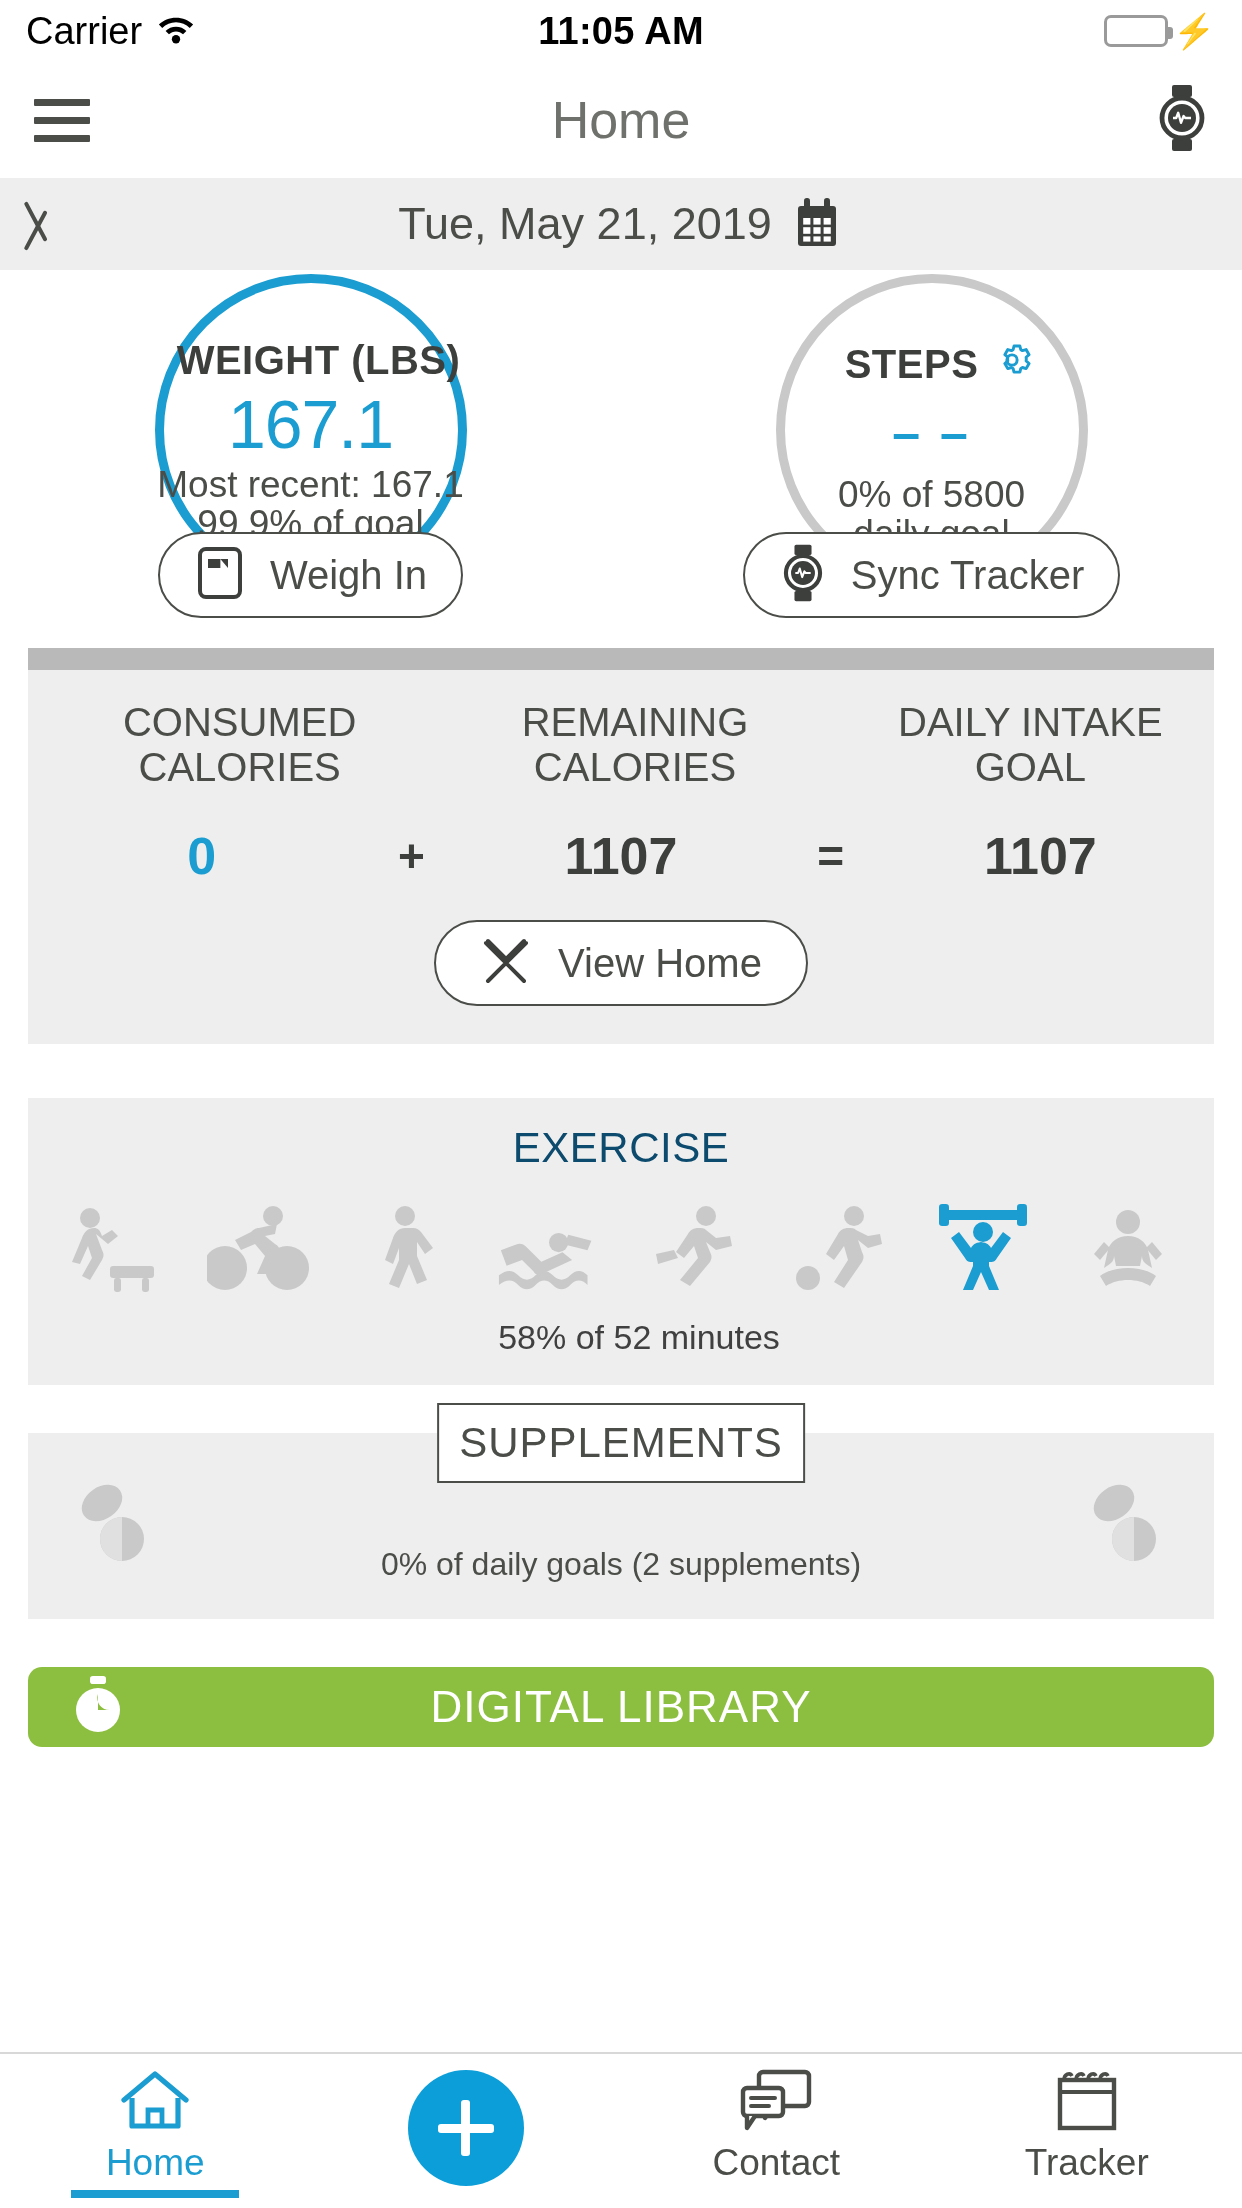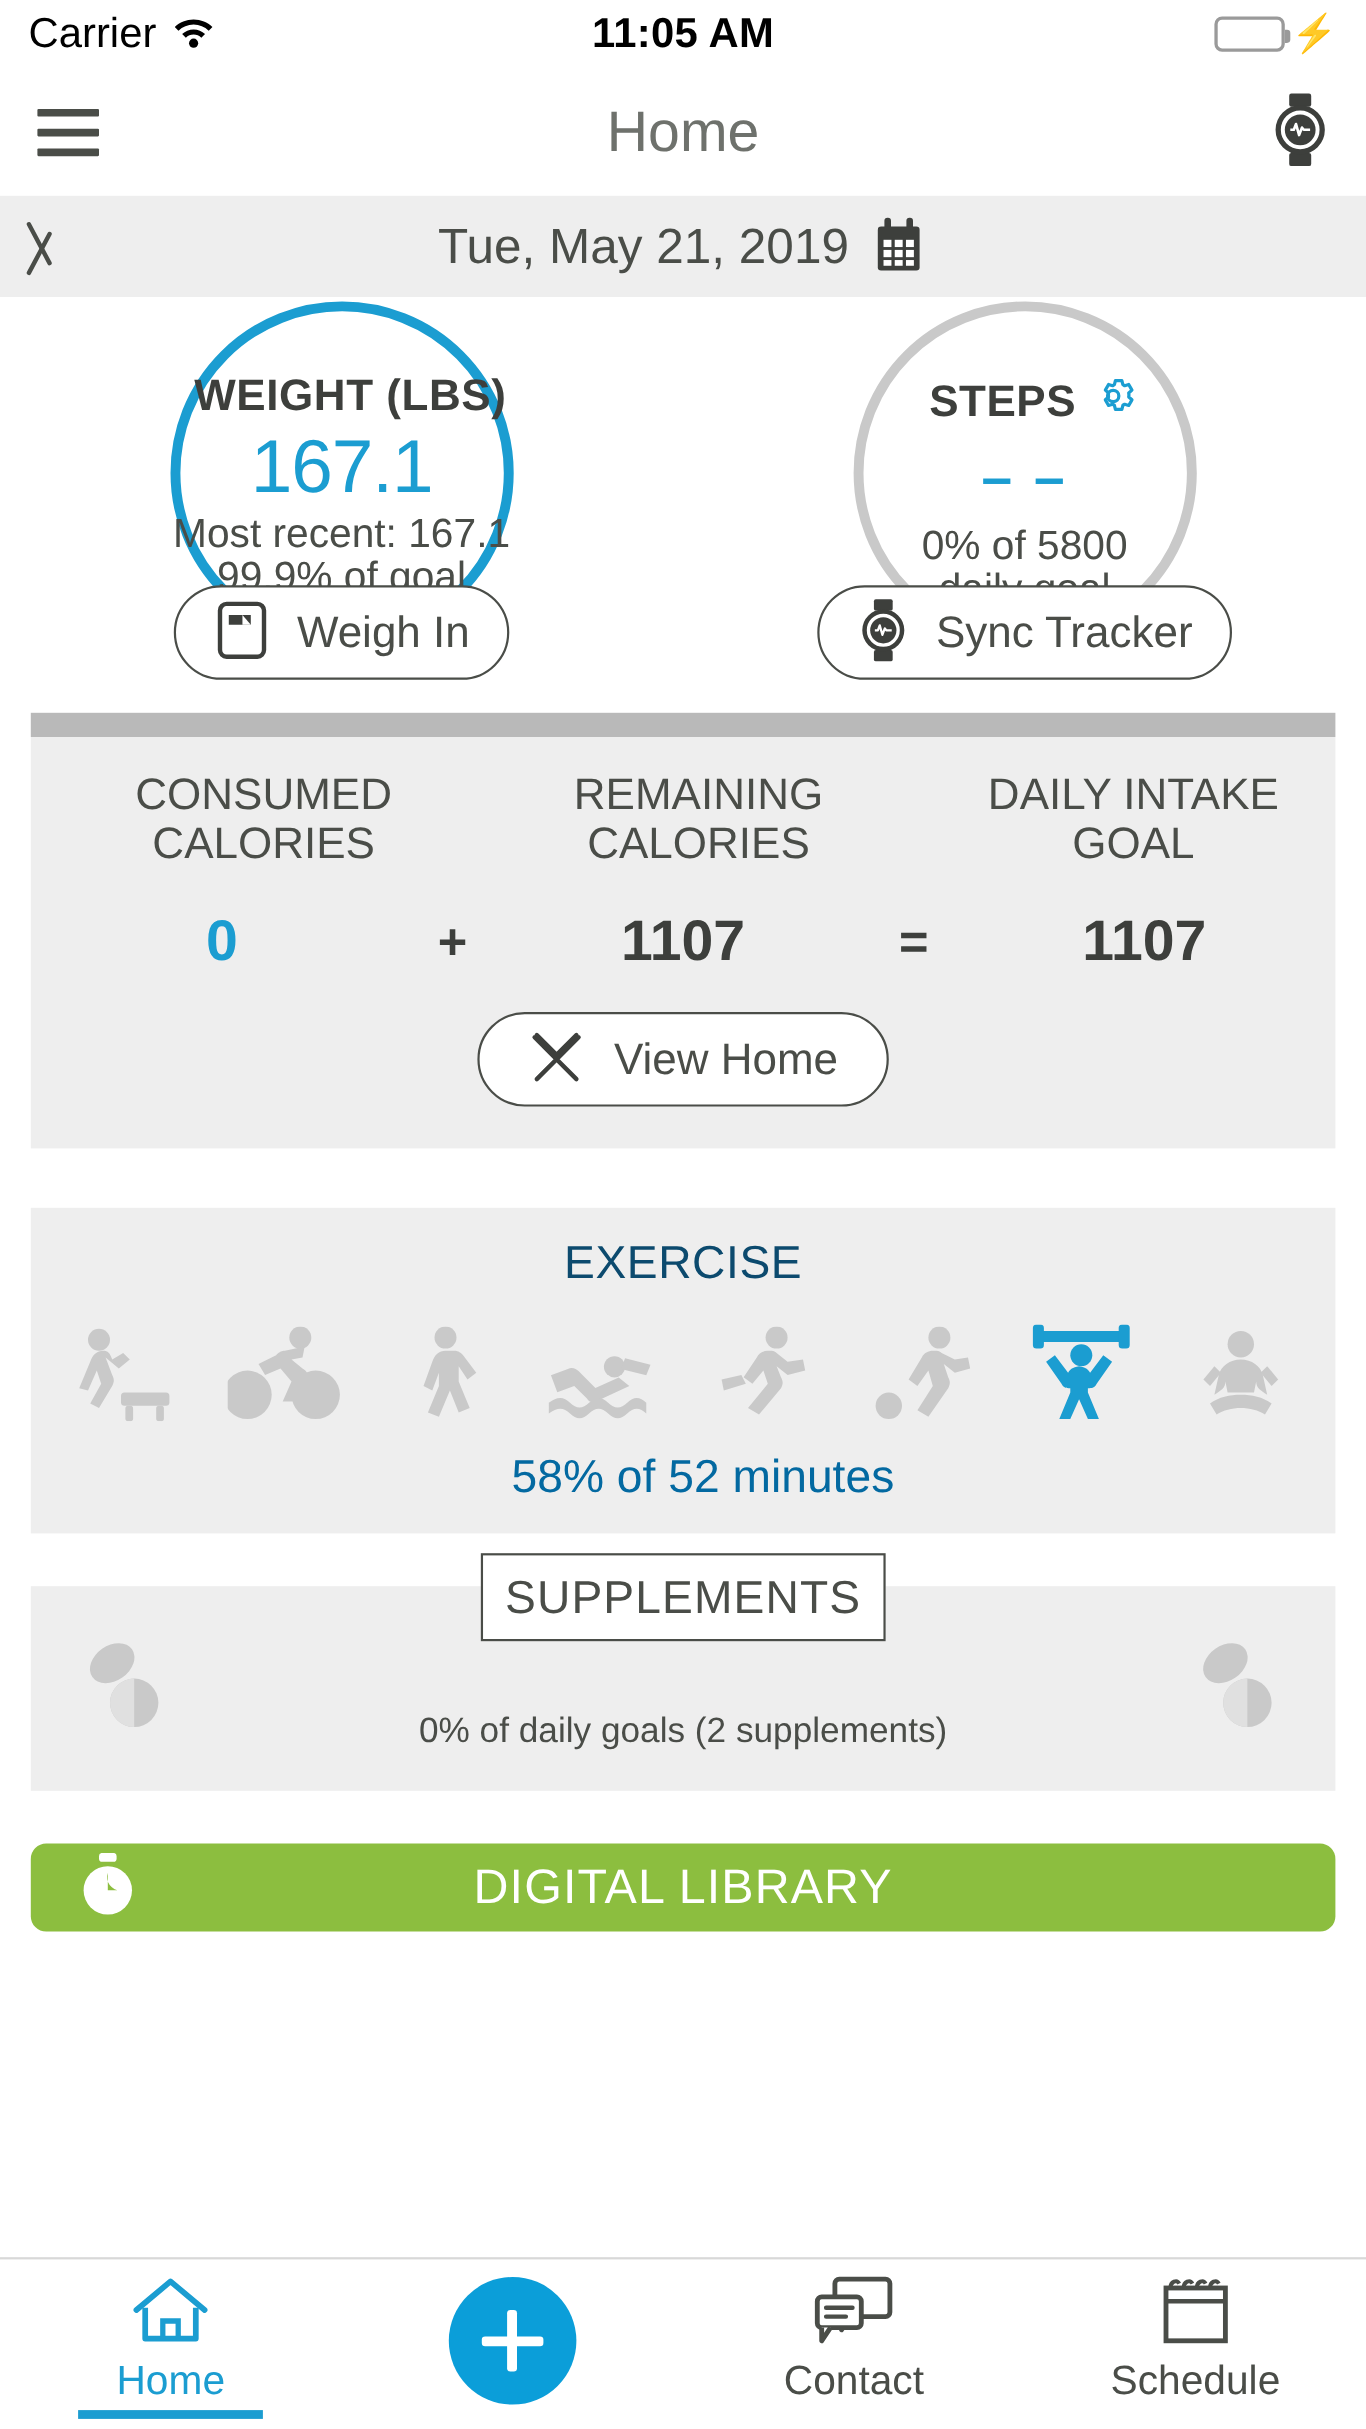--- a/index.html
+++ b/index.html
@@ -132,21 +132,21 @@
   
   .ex-wrap {
     margin:54px 28px 0 28px; background:#eeeeee; padding:26px 0 28px 0;
   }
   .ex-title { text-align:center; font-size:42px; color:#0c4a6e; letter-spacing:0.5px; }
   .ex-icons {
     display:flex; justify-content:space-between; align-items:flex-end;
     padding:28px 34px 0 34px;
   }
   .ex-icon { width:104px; height:92px; display:flex; align-items:flex-end; justify-content:center; cursor:pointer; }
-  .ex-foot { text-align:center; font-size:42px; color:#0369a1; margin-top:26px;padding-left:36px; }
+  .ex-foot { text-align:center; font-size:34px; color:#404040; margin-top:26px;padding-left:36px; }
 
   
   .sup-wrap { margin:48px 28px 0 28px; position:relative; }
   .sup-badge {
     position:absolute; left:50%; transform:translateX(-50%); top:-30px;
     background:#fff; border:2px solid #4a4d48; padding:14px 20px;
     font-size:42px; color:#4a4d48; letter-spacing:1px; z-index:4; white-space:nowrap;
   }
   .sup-panel {
     background:#eeeeee; height:186px; display:flex; align-items:center;
@@ -509,16 +509,16 @@
   </div>
 
   <div class="tab">
     <span>
       <svg width="70" height="64" viewBox="0 0 35 32">
         <path d="M6 6c0-3 3-4 4-2M12 6c0-3 3-4 4-2M18 6c0-3 3-4 4-2M24 6c0-3 3-4 4-2" fill="none" stroke="#4a4d48" stroke-width="1.8"></path>
         <rect x="4" y="6" width="27" height="24" fill="none" stroke="#4a4d48" stroke-width="2.2"></rect>
         <path d="M4 12h27" stroke="#4a4d48" stroke-width="2"></path>
       </svg>
     </span>
-    <span class="tab-label">Schedule</span>
+    <span class="tab-label">Tracker</span>
   </div>
 
 </div>
 
 </body></html>

